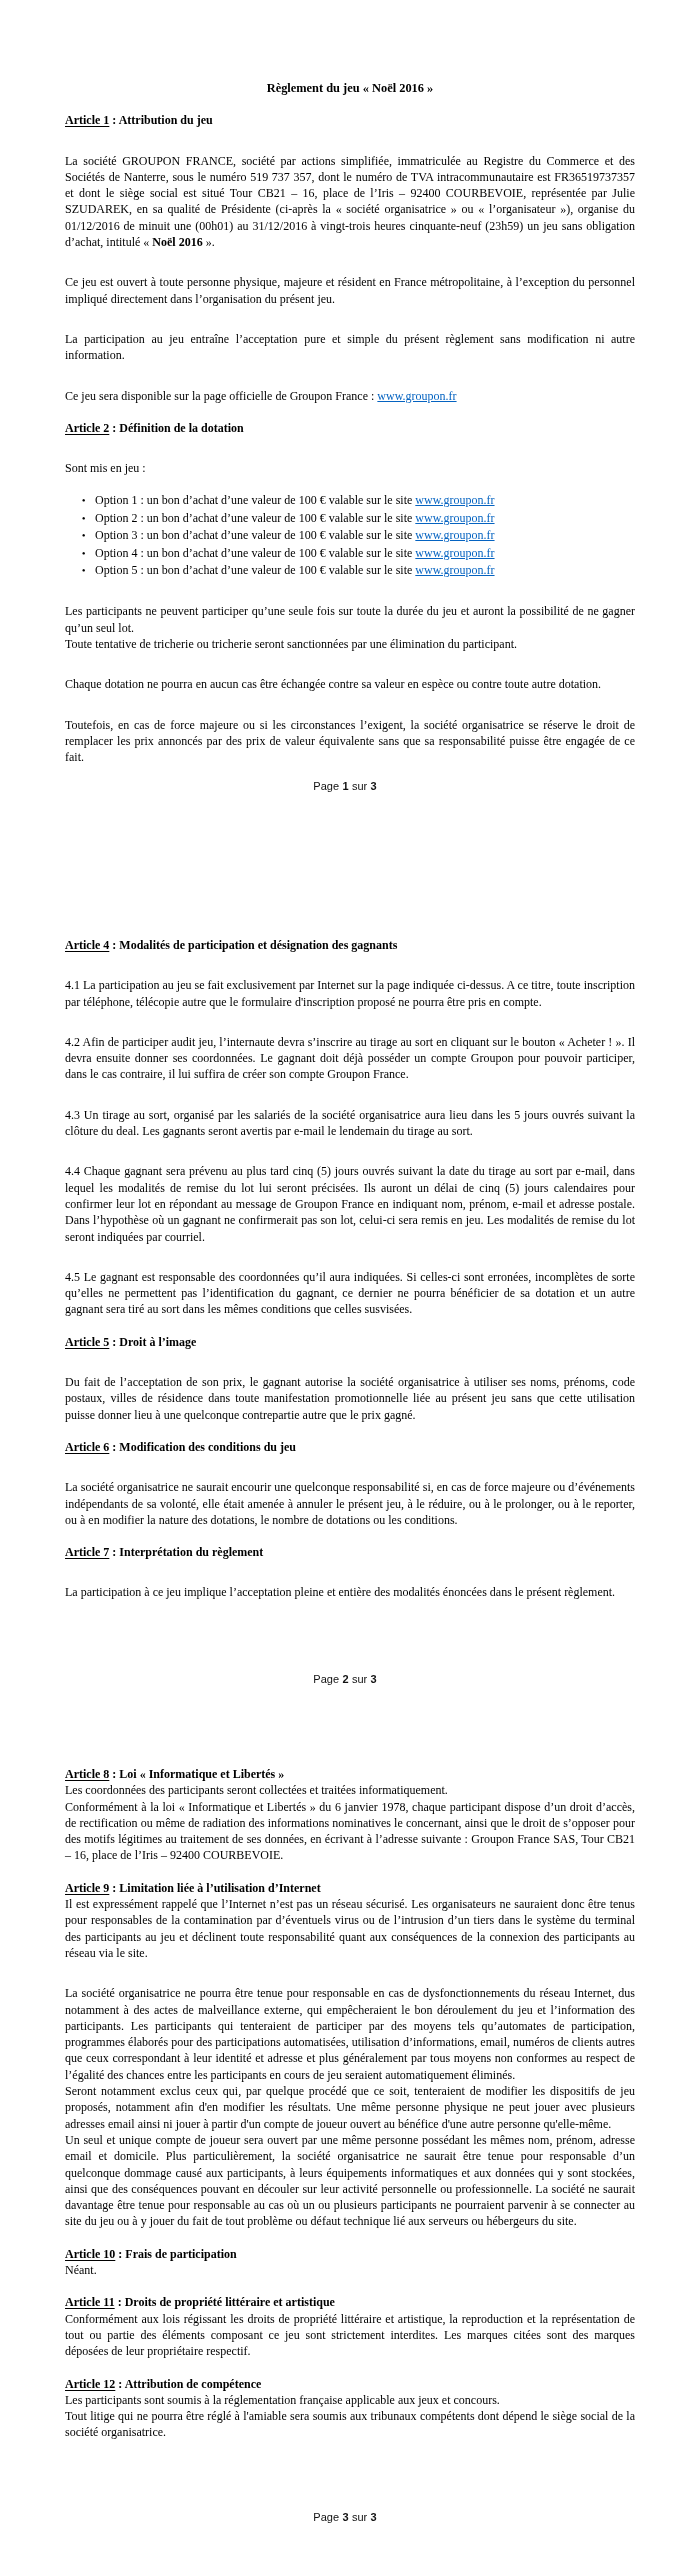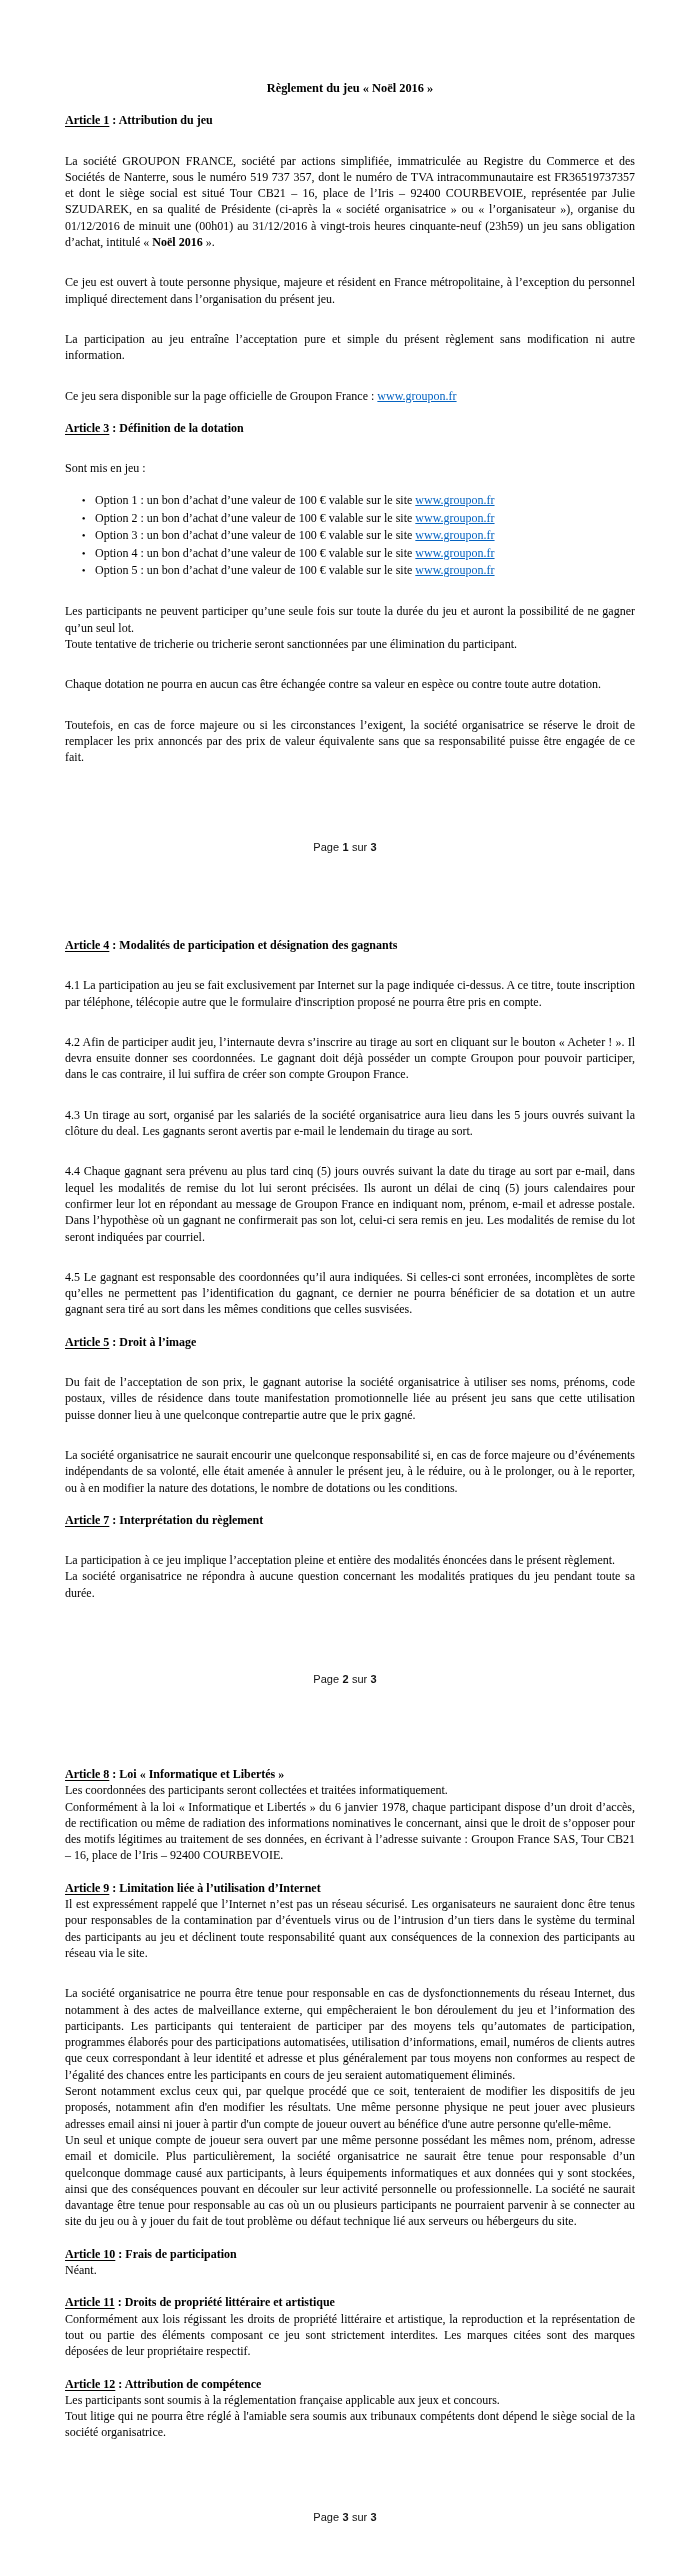--- a/index.html
+++ b/index.html
@@ -57,39 +57,39 @@
     cursor:pointer;
   }
   .page-footer{
     position:absolute;
     left:0;right:0;
     text-align:center;
     font-family:"Liberation Sans", sans-serif;
     font-size:11px;
     color:#111;
   }
-  .page-1 .page-footer{top:841px;}
+  .page-1 .page-footer{top:780px;}
   .page-2 .page-footer{top:820px;}
   .page-3 .page-footer{top:805px;}
   .page-footer span, .page-footer b{display:inline-block;margin:0 1.7px;}
 </style>
 </head>
 <body>
 
 <div class="doc">
 
   <div class="page page-1">
     <div class="page-body">
         <div class="doc-title">Règlement du jeu « Noël 2016 »</div>
         <div class="heading"><span class="art">Article 1</span><span> : Attribution du jeu</span></div>
         <div class="para"><span>La société GROUPON FRANCE, société par actions simplifiée, immatriculée au Registre du Commerce et des Sociétés de Nanterre, sous le numéro 519 737 357, dont le numéro de TVA intracommunautaire est FR36519737357 et dont le siège social est situé Tour CB21 – 16, place de l’Iris – 92400 COURBEVOIE, représentée par Julie SZUDAREK, en sa qualité de Présidente (ci-après la « société organisatrice » ou « l’organisateur »), organise du 01/12/2016 de minuit une (00h01) au 31/12/2016 à vingt-trois heures cinquante-neuf (23h59) un jeu sans obligation d’achat, intitulé « </span><b>Noël 2016</b><span> ».</span></div>
         <div class="para"><span>Ce jeu est ouvert à toute personne physique, majeure et résident en France métropolitaine, à l’exception du personnel impliqué directement dans l’organisation du présent jeu.</span></div>
         <div class="para"><span>La participation au jeu entraîne l’acceptation pure et simple du présent règlement sans modification ni autre information.</span></div>
         <div class="para"><span>Ce jeu sera disponible sur la page officielle de Groupon France : </span><a class="link" href="#">www.groupon.fr</a></div>
-        <div class="heading"><span class="art">Article 3</span><span> : Définition de la dotation</span></div>
+        <div class="heading"><span class="art">Article 2</span><span> : Définition de la dotation</span></div>
         <div class="para"><span>Sont mis en jeu :</span></div>
         <div class="bullets">
           <div class="bullet">
             <span class="dot">•</span>
             <span class="btxt"><span>Option 1 : un bon d’achat d’une valeur de 100 € valable sur le site </span><a class="link" href="#">www.groupon.fr</a></span>
           </div>
           <div class="bullet">
             <span class="dot">•</span>
             <span class="btxt"><span>Option 2 : un bon d’achat d’une valeur de 100 € valable sur le site </span><a class="link" href="#">www.groupon.fr</a></span>
           </div>
@@ -119,24 +119,24 @@
   <div class="page page-2">
     <div class="page-body">
         <div class="heading"><span class="art">Article 4</span><span> : Modalités de participation et désignation des gagnants</span></div>
         <div class="para"><span>4.1 La participation au jeu se fait exclusivement par Internet sur la page indiquée ci-dessus. A ce titre, toute inscription par téléphone, télécopie autre que le formulaire d'inscription proposé ne pourra être pris en compte.</span></div>
         <div class="para"><span>4.2 Afin de participer audit jeu, l’internaute devra s’inscrire au tirage au sort en cliquant sur le bouton « Acheter ! ». Il devra ensuite donner ses coordonnées. Le gagnant doit déjà posséder un compte Groupon pour pouvoir participer, dans le cas contraire, il lui suffira de créer son compte Groupon France.</span></div>
         <div class="para"><span>4.3 Un tirage au sort, organisé par les salariés de la société organisatrice aura lieu dans les 5 jours ouvrés suivant la clôture du deal. Les gagnants seront avertis par e-mail le lendemain du tirage au sort.</span></div>
         <div class="para"><span>4.4 Chaque gagnant sera prévenu au plus tard cinq (5) jours ouvrés suivant la date du tirage au sort par e-mail, dans lequel les modalités de remise du lot lui seront précisées. Ils auront un délai de cinq (5) jours calendaires pour confirmer leur lot en répondant au message de Groupon France en indiquant nom, prénom, e-mail et adresse postale. Dans l’hypothèse où un gagnant ne confirmerait pas son lot, celui-ci sera remis en jeu. Les modalités de remise du lot seront indiquées par courriel.</span></div>
         <div class="para"><span>4.5 Le gagnant est responsable des coordonnées qu’il aura indiquées. Si celles-ci sont erronées, incomplètes de sorte qu’elles ne permettent pas l’identification du gagnant, ce dernier ne pourra bénéficier de sa dotation et un autre gagnant sera tiré au sort dans les mêmes conditions que celles susvisées.</span></div>
         <div class="heading"><span class="art">Article 5</span><span> : Droit à l’image</span></div>
         <div class="para"><span>Du fait de l’acceptation de son prix, le gagnant autorise la société organisatrice à utiliser ses noms, prénoms, code postaux, villes de résidence dans toute manifestation promotionnelle liée au présent jeu sans que cette utilisation puisse donner lieu à une quelconque contrepartie autre que le prix gagné.</span></div>
+        <div class="heading"><span class="art">Article 6</span><span> : Modification des conditions du jeu</span></div>
         <div class="para"><span>La société organisatrice ne saurait encourir une quelconque responsabilité si, en cas de force majeure ou d’événements indépendants de sa volonté, elle était amenée à annuler le présent jeu, à le réduire, ou à le prolonger, ou à le reporter, ou à en modifier la nature des dotations, le nombre de dotations ou les conditions.</span></div>
         <div class="heading"><span class="art">Article 7</span><span> : Interprétation du règlement</span></div>
         <div class="para"><span>La participation à ce jeu implique l’acceptation pleine et entière des modalités énoncées dans le présent règlement.</span></div>
-        <div class="para tight"><span>La société organisatrice ne répondra à aucune question concernant les modalités pratiques du jeu pendant toute sa durée.</span></div>
       </div>
     <div class="page-footer">
       <span>Page</span><b>2</b><span>sur</span><b>3</b>
     </div>
   </div>
 
   <div class="page page-3">
     <div class="page-body">
         <div class="heading"><span class="art">Article 8</span><span> : Loi « Informatique et Libertés »</span></div>
         <div class="para tight"><span>Les coordonnées des participants seront collectées et traitées informatiquement.</span></div>

